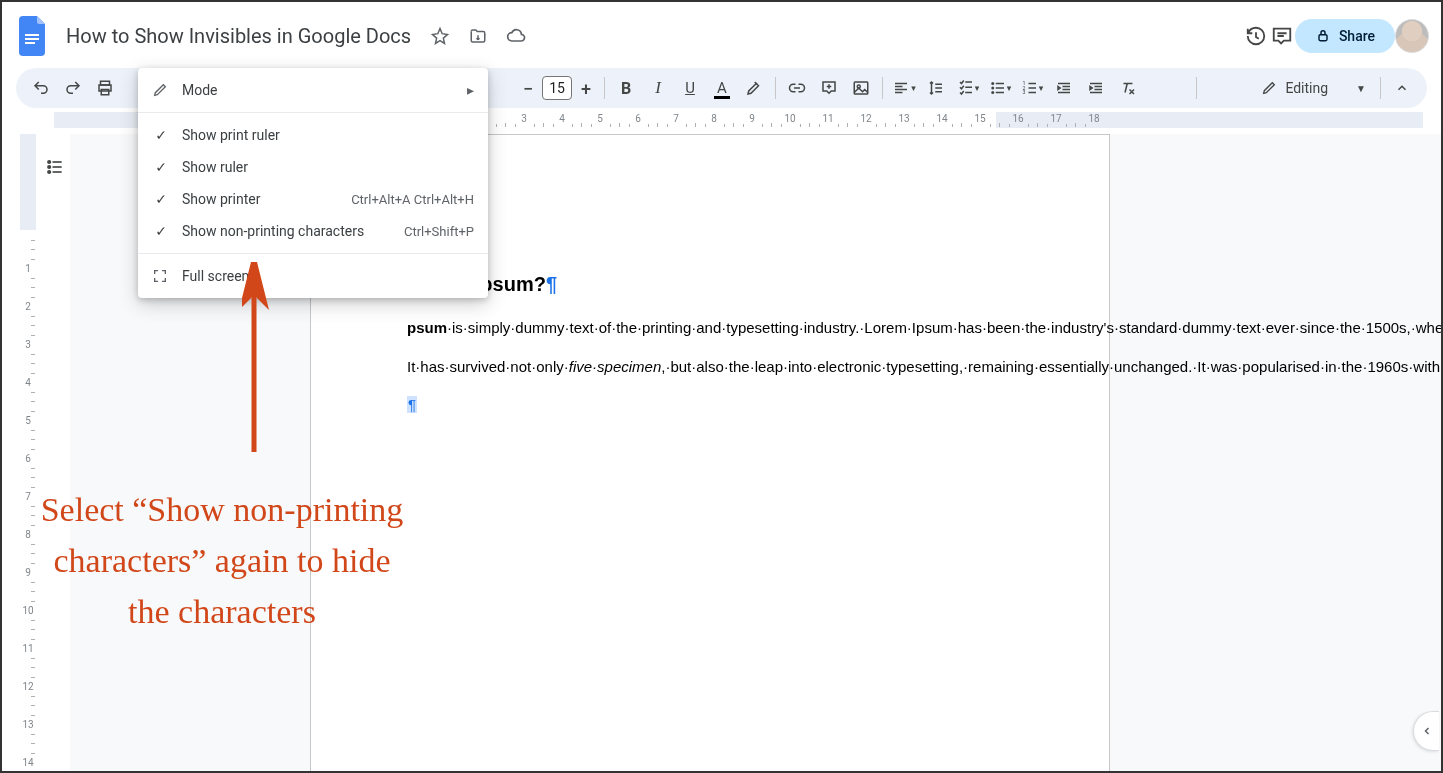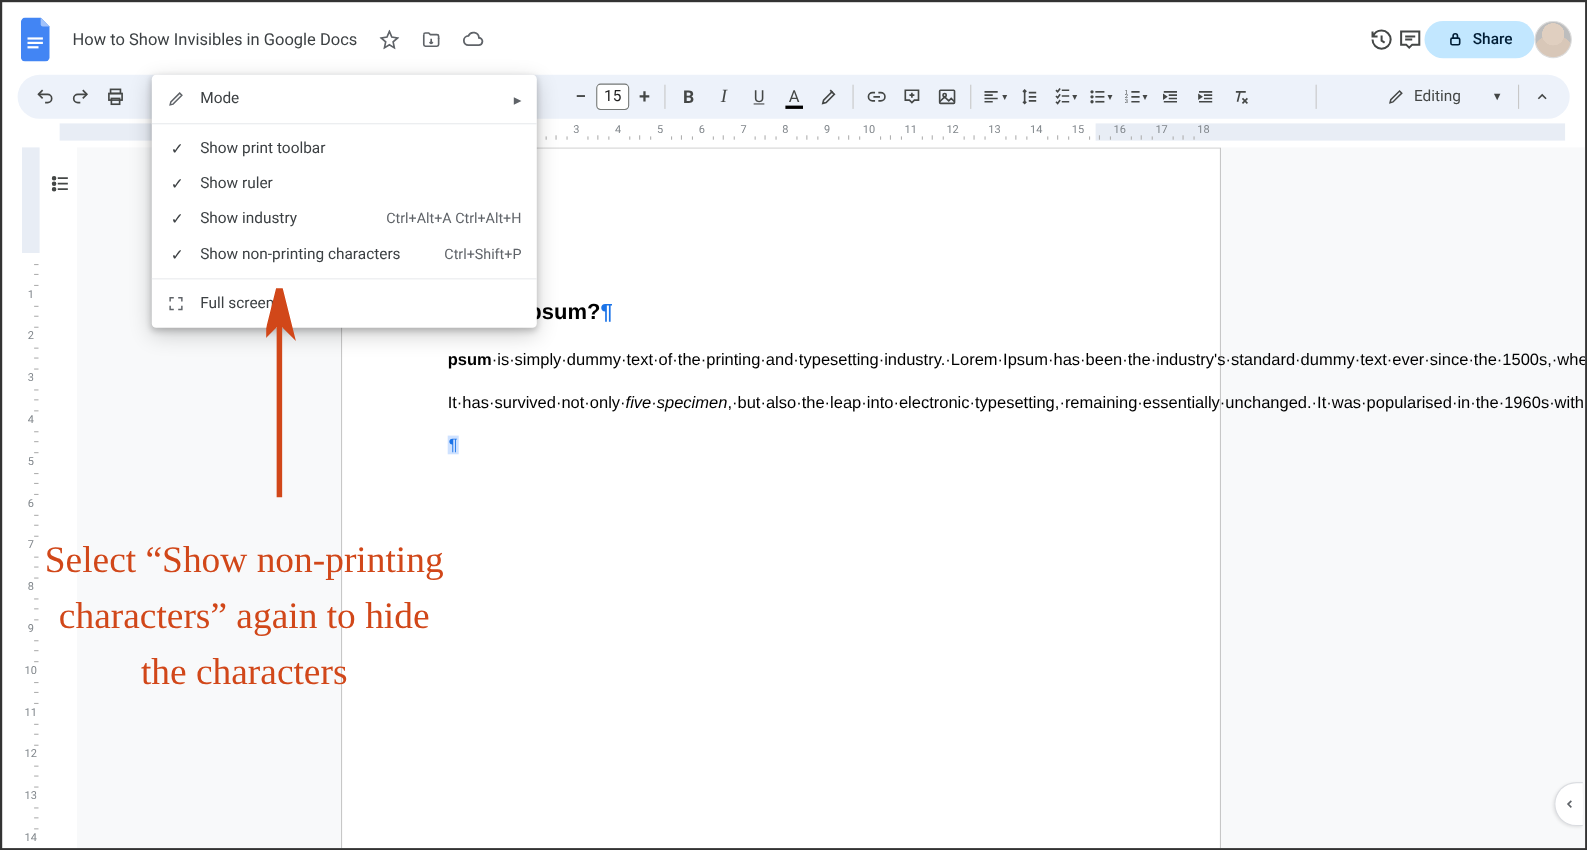--- a/index.html
+++ b/index.html
@@ -22,21 +22,21 @@
     padding: 6px 12px 0 12px;
     height: 62px;
   }
   .logo {
     width: 40px; height: 52px;
     display:flex; align-items:center; justify-content:center;
     margin-right: 6px;
   }
   .title-area { flex: 0 0 auto; }
   .doc-title {
-    font-size: 15px;
+    font-size: 20px;
     color: #3c4043;
     padding: 2px 6px;
   }
   .title-icons { display:inline-flex; gap:12px; margin-left: 10px; color:#5f6368; align-items:center;}
   .menu-bar {
     display: flex;
     gap: 2px;
     margin-top: 2px;
     font-size: 14px;
     color: #202124;
@@ -615,31 +615,31 @@
           <path d="M4 20l4-1L20 7l-3-3L5 16l-1 4z"></path>
         </svg>
     </span>
     <span class="dd-label">Mode</span>
     <span class="dd-submenu-ind">▸</span>
   </div>
   <div class="dd-sep"></div>
   <div id="view-items">
       <div class="dd-row">
         <span class="dd-check">✓</span>
-        <span class="dd-label">Show print toolbar</span>
+        <span class="dd-label">Show print ruler</span>
         <span class="dd-shortcut"></span>
       </div>
       <div class="dd-row">
         <span class="dd-check">✓</span>
         <span class="dd-label">Show ruler</span>
         <span class="dd-shortcut"></span>
       </div>
       <div class="dd-row">
         <span class="dd-check">✓</span>
-        <span class="dd-label">Show industry</span>
+        <span class="dd-label">Show printer</span>
         <span class="dd-shortcut">Ctrl+Alt+A Ctrl+Alt+H</span>
       </div>
       <div class="dd-row">
         <span class="dd-check">✓</span>
         <span class="dd-label">Show non-printing characters</span>
         <span class="dd-shortcut">Ctrl+Shift+P</span>
       </div>
     </div>
   <div class="dd-sep"></div>
   <div class="dd-row">

